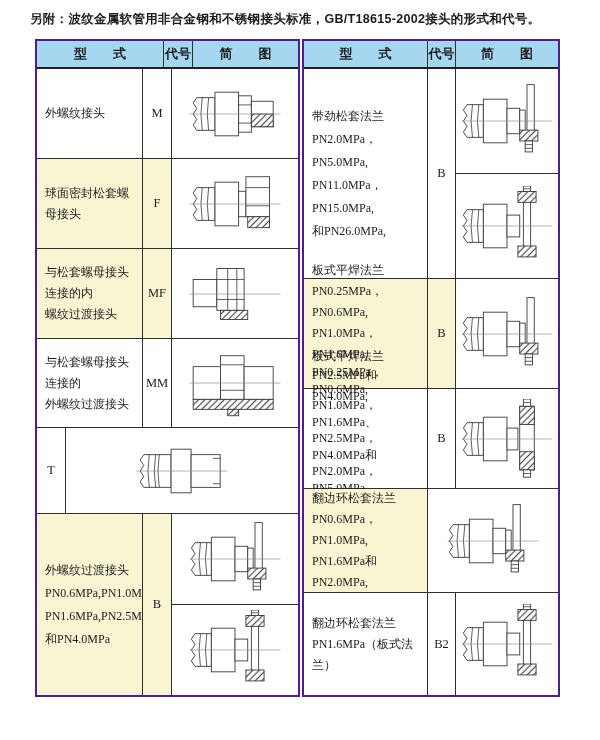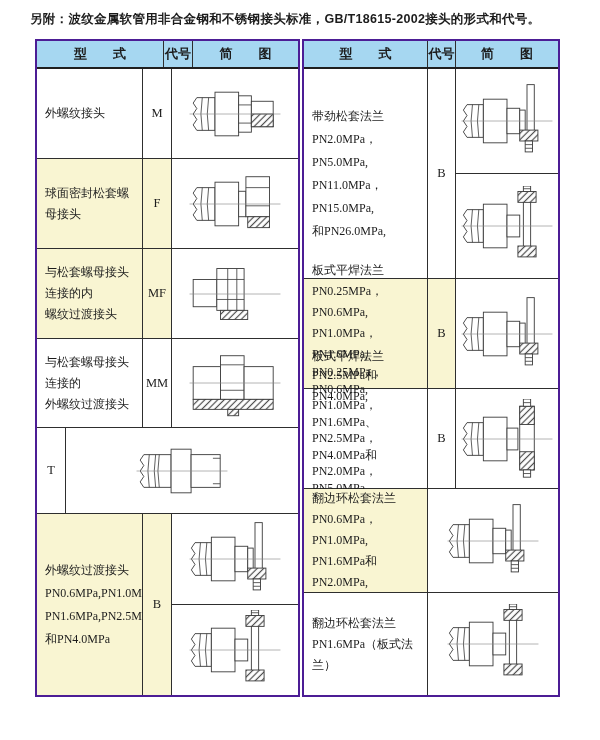--- a/index.html
+++ b/index.html
@@ -471,20 +471,23 @@
             </div>
           </div>
         </div>
     </div>
 
     <div class="row">
       <div class="c-type">
           <div class="type-text">翻边环松套法兰
 PN1.6MPa（板式法兰）</div>
         </div>
+      <div class="c-code">
+          <span>B2</span>
+        </div>
       <div class="c-dia">
           <div class="half">
             <div class="dia">
               <svg width="98" height="80" viewBox="0 0 104 88" preserveAspectRatio="xMidYMid meet">
                 <defs>
                   <pattern id="h12" patternUnits="userSpaceOnUse" width="5" height="5" patternTransform="rotate(45)">
                     <rect width="5" height="5" fill="#ffffff"></rect>
                     <line x1="2.5" y1="0" x2="2.5" y2="5" stroke="#4a4a4a" stroke-width="1.3"></line>
                   </pattern>
                 </defs>

